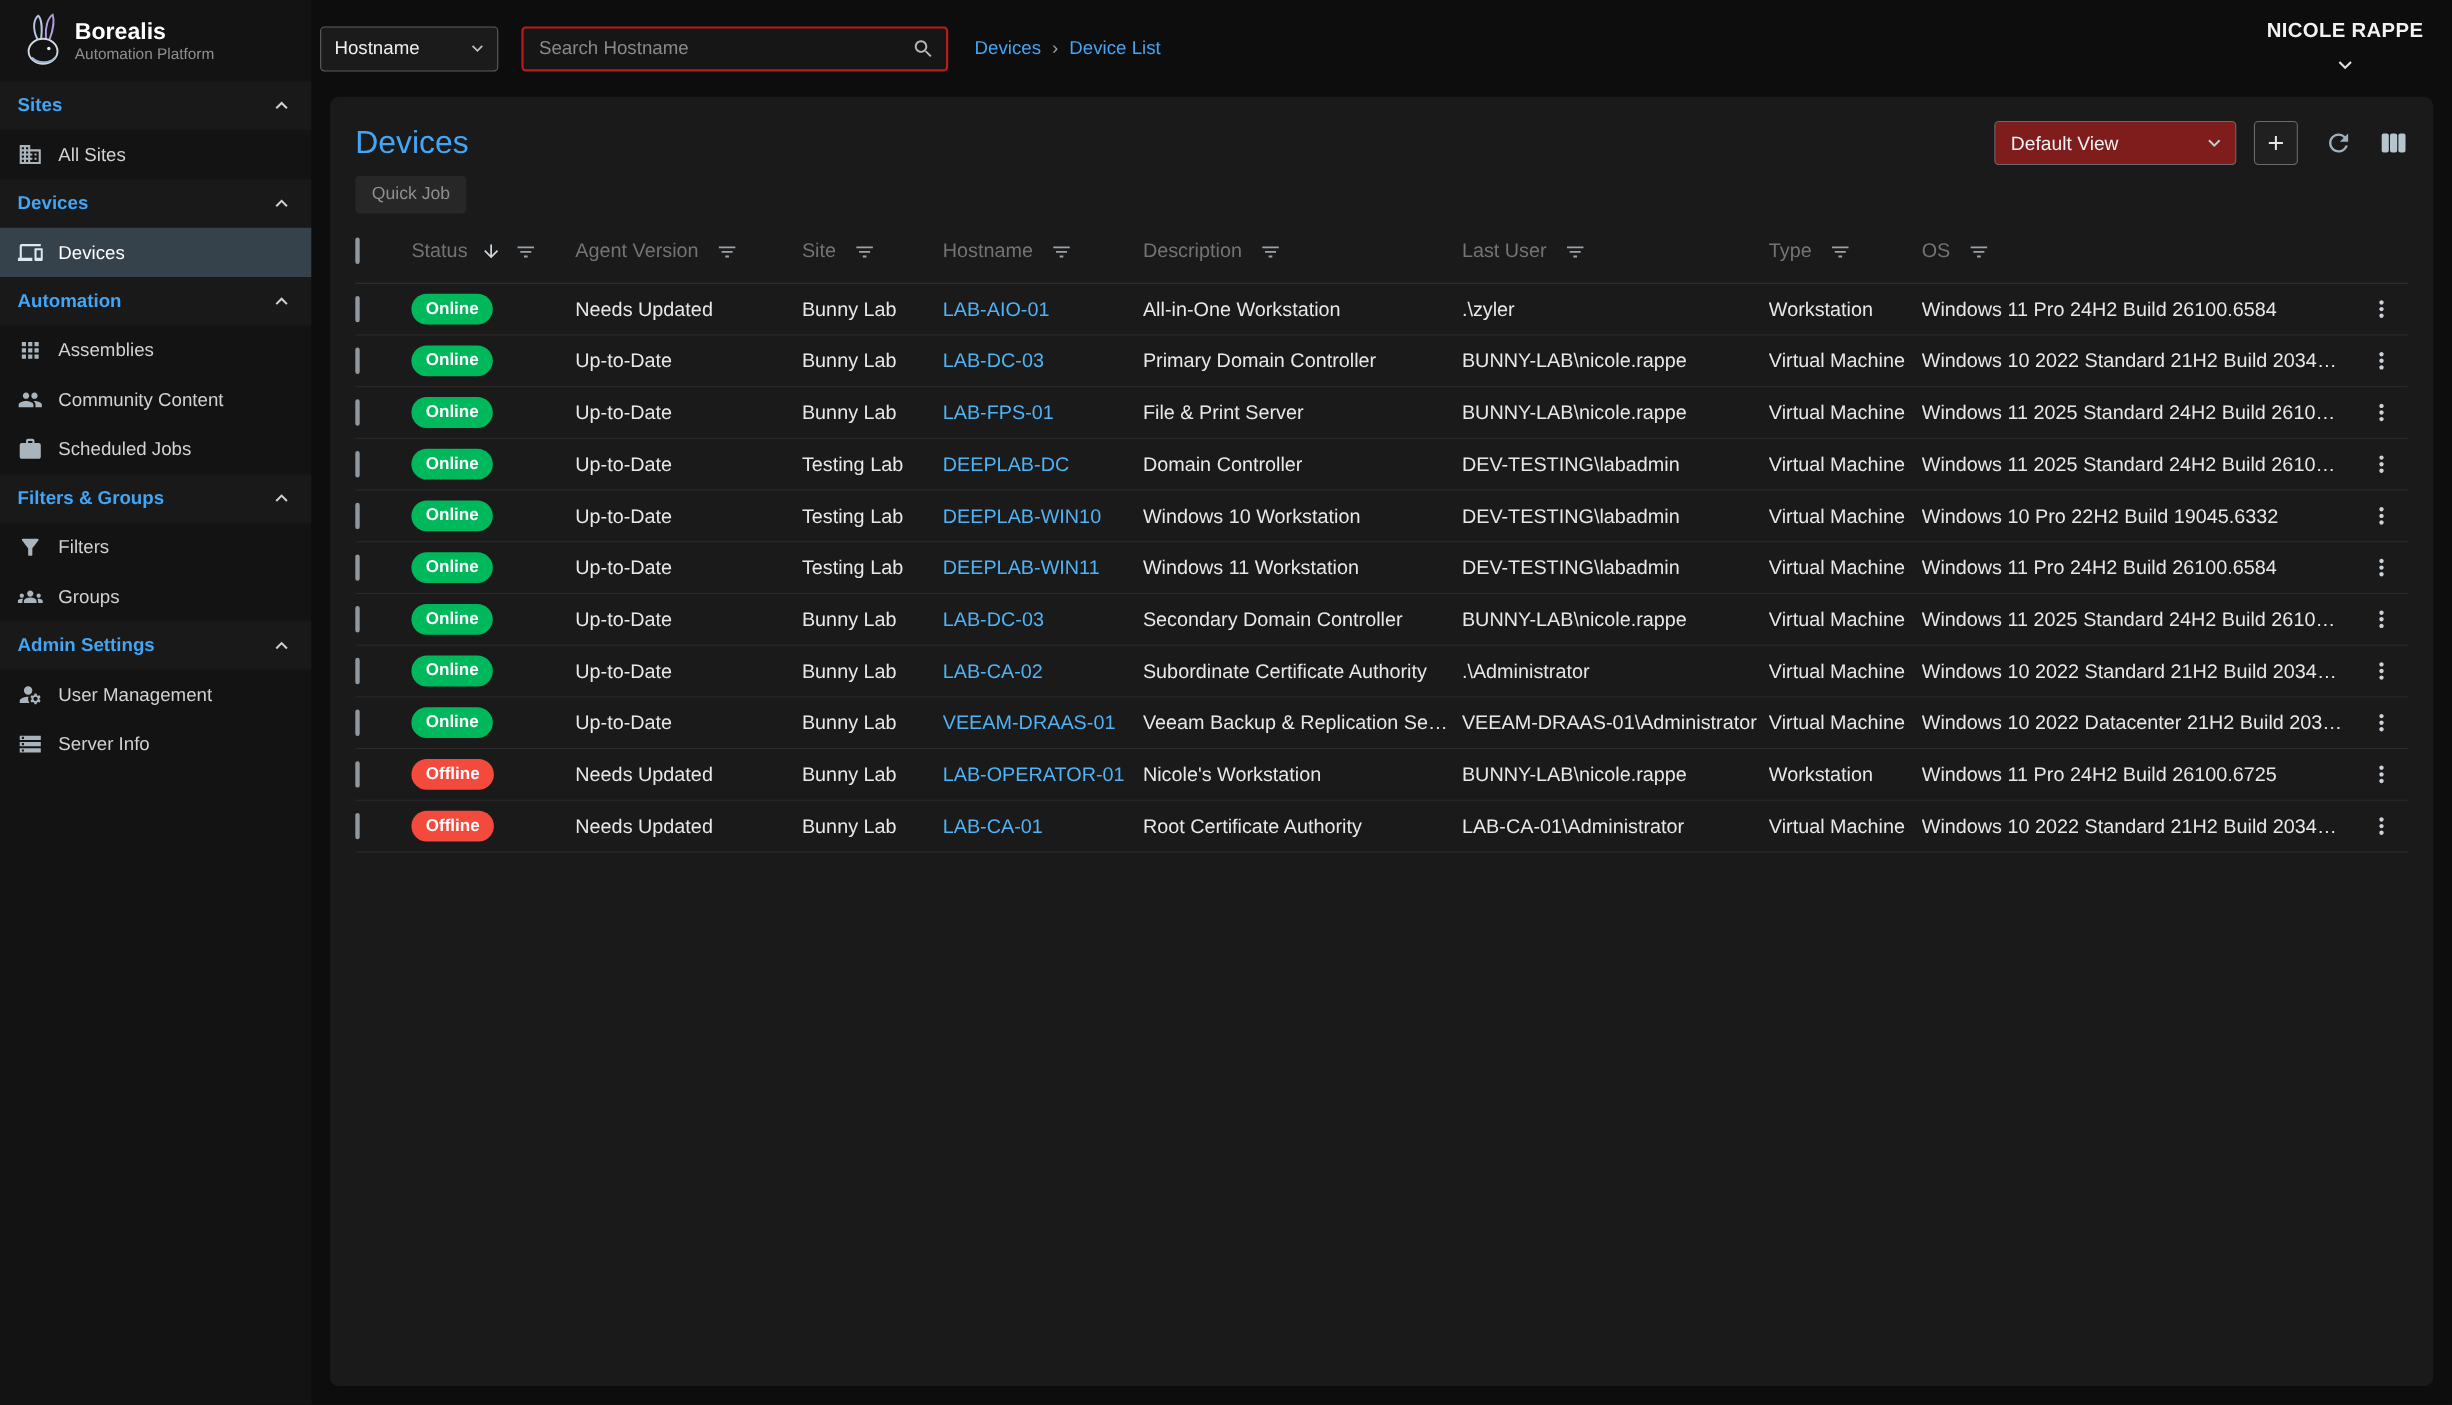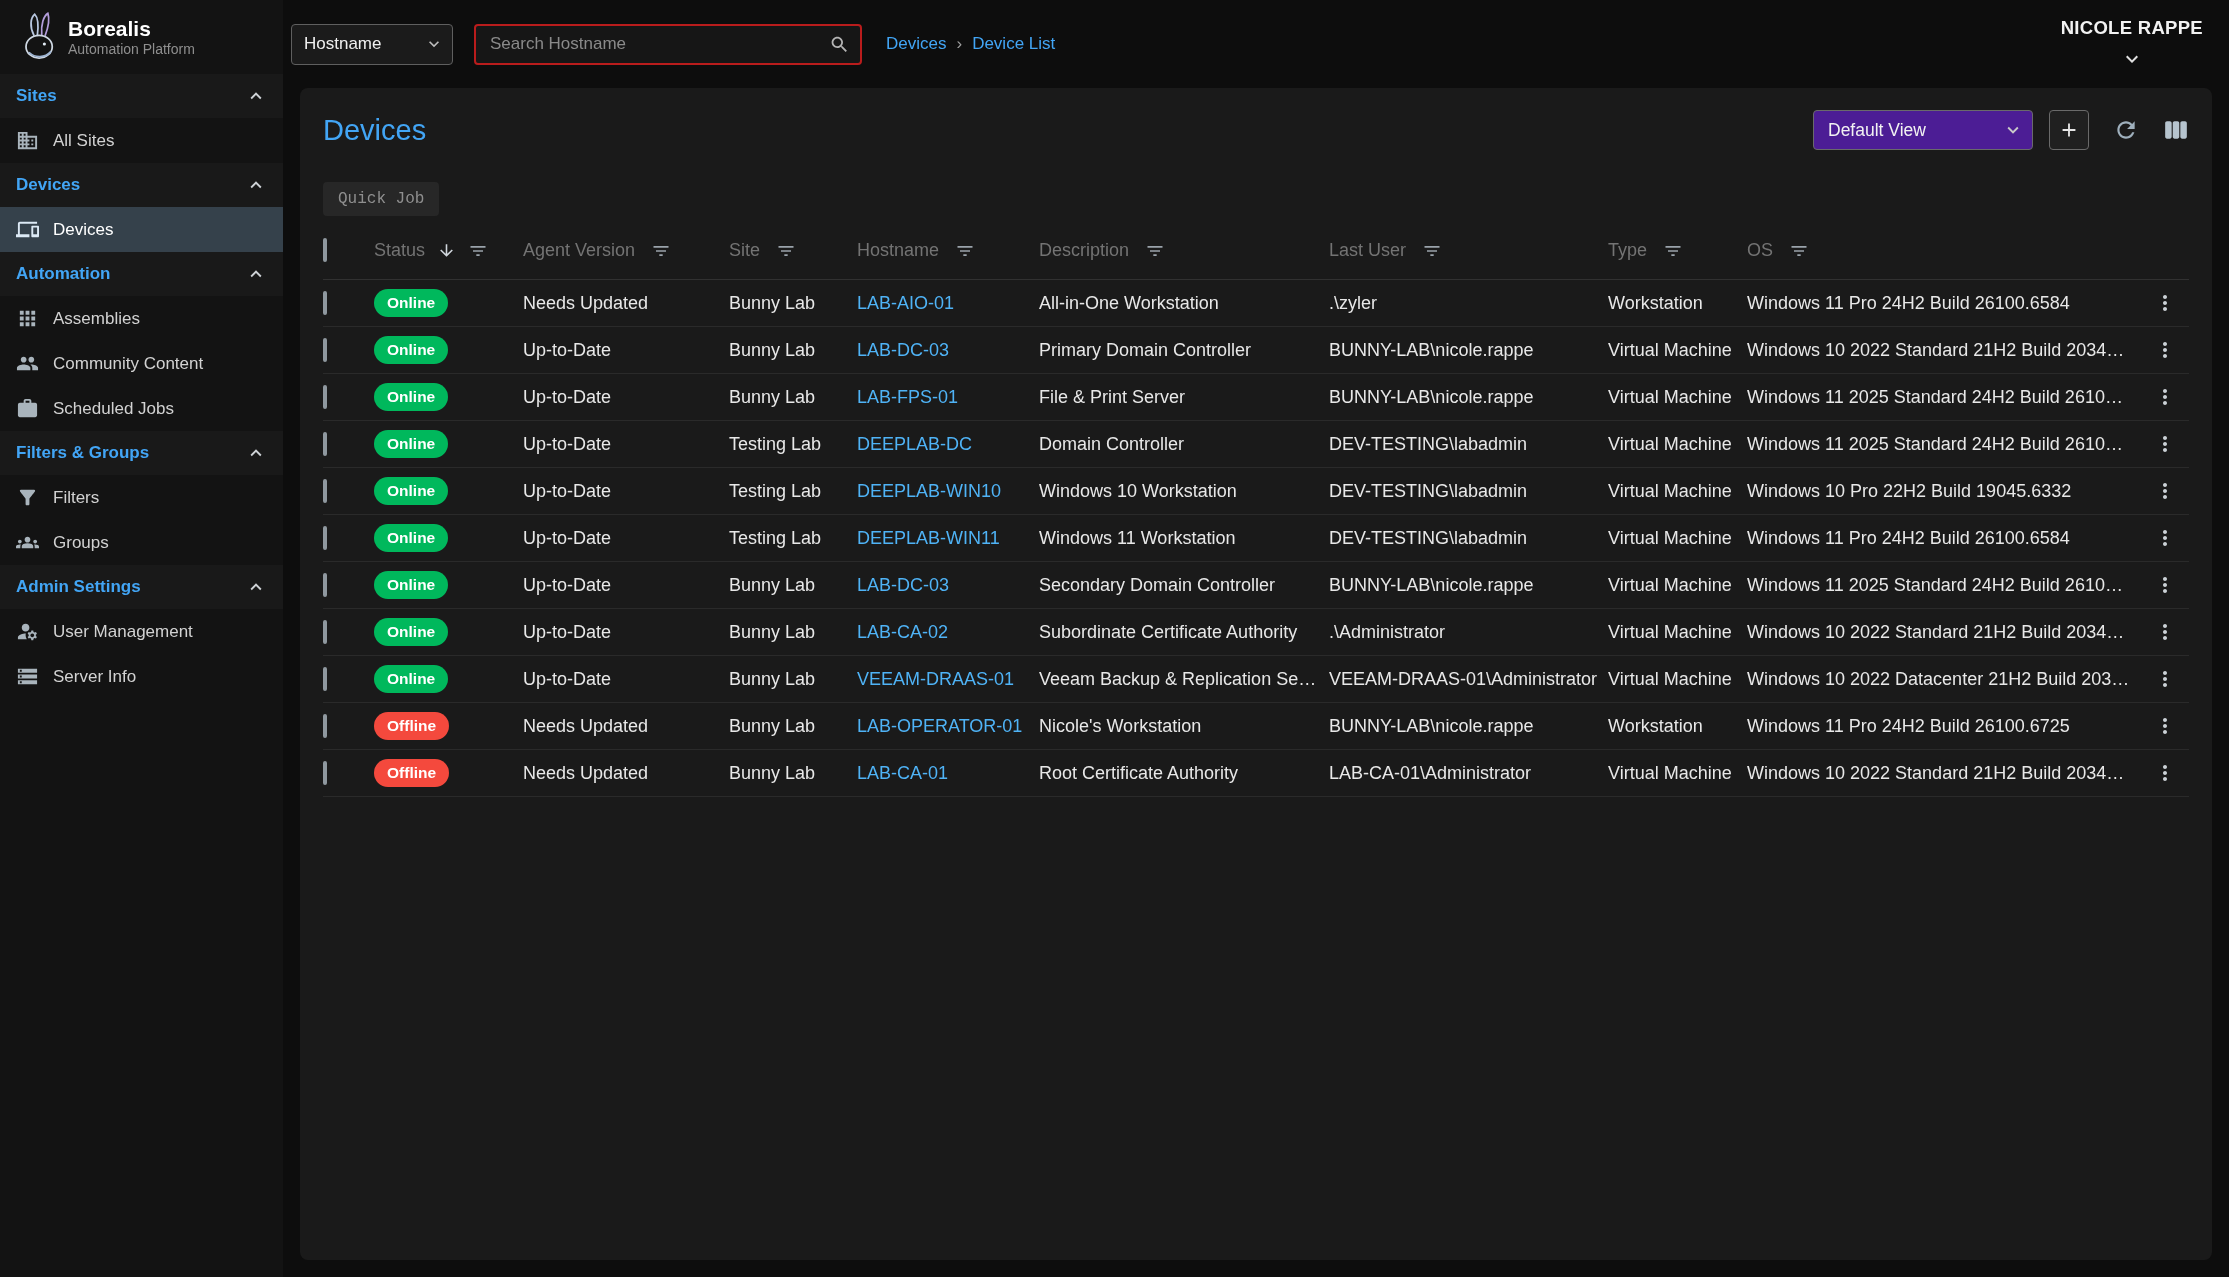--- a/index.html
+++ b/index.html
@@ -63,36 +63,36 @@
   .panel {
     background: #1a1a1a; border-radius: 8px; height: 100%;
     padding: 20px 23px; display: flex; flex-direction: column;
   }
   .panel-head { display: flex; align-items: center; justify-content: space-between; height: 44px; }
   .panel-title { color: var(--accent); font-size: 29px; font-weight: 500; }
   .view-controls { display: flex; align-items: center; gap: 16px; }
   .view-select {
     display: flex; align-items: center; justify-content: space-between;
     width: 220px; height: 40px; border: 1px solid #6a6a6a; border-radius: 4px;
-    background: #4c1d95; padding: 0 8px 0 14px; font-size: 17.5px; color: #f2f2f2; cursor: pointer;
+    background: #7f1d1d; padding: 0 8px 0 14px; font-size: 17.5px; color: #f2f2f2; cursor: pointer;
   }
   .view-select svg { width: 22px; height: 22px; fill: #c9c9c9; }
   .add-view-btn {
     width: 40px; height: 40px; border: 1px solid #6a6a6a; border-radius: 4px;
     background: #202020; display: flex; align-items: center; justify-content: center; cursor: pointer;
   }
   .add-view-btn svg { width: 22px; height: 22px; fill: #e6e6e6; }
   .icon-btn { background: none; border: none; cursor: pointer; padding: 0; margin-left: 8px; }
   .icon-btn svg { width: 26px; height: 26px; fill: #9fb0bd; }
   .icon-btn.cols svg { fill: #b6c4ce; }
 
   .quick-job-btn {
-    margin-top: 30px; align-self: flex-start; background: #272727; color: #8f8f8f;
+    margin-top: 8px; align-self: flex-start; background: #272727; color: #8f8f8f;
     font-size: 16px; padding: 8px 15px; border-radius: 4px; border: none;
-    font-family: Liberation Mono, monospace; cursor: default;
+    font-family: Liberation Sans, sans-serif; cursor: default;
   }
 
   
   .table { margin-top: 18px; }
   .trow {
     display: grid;
     grid-template-columns: 51px 149px 206px 128px 182px 290px 279px 139px 1fr 48px;
     align-items: center;
   }
   .thead-row { height: 46px; border-bottom: 1px solid #313131; color: #737373; }

